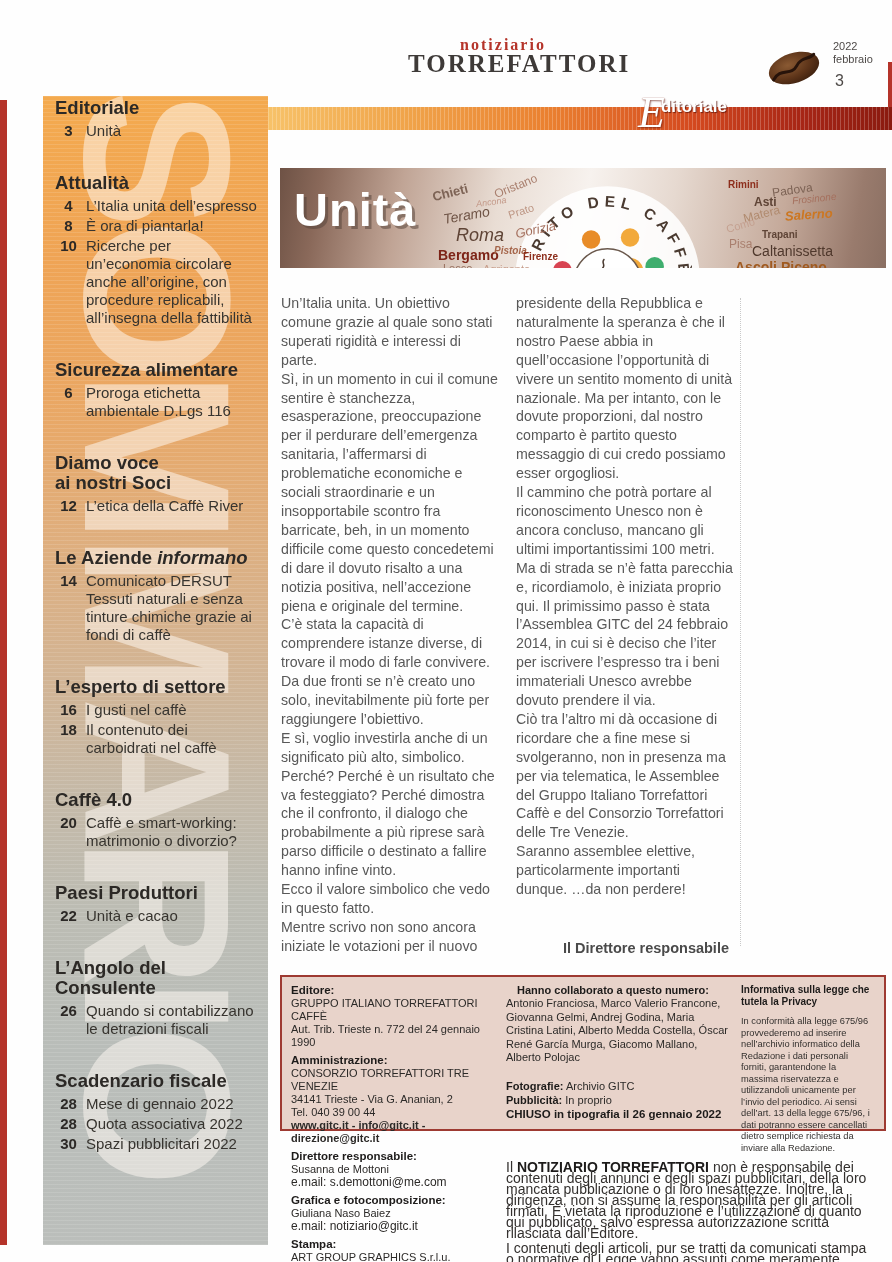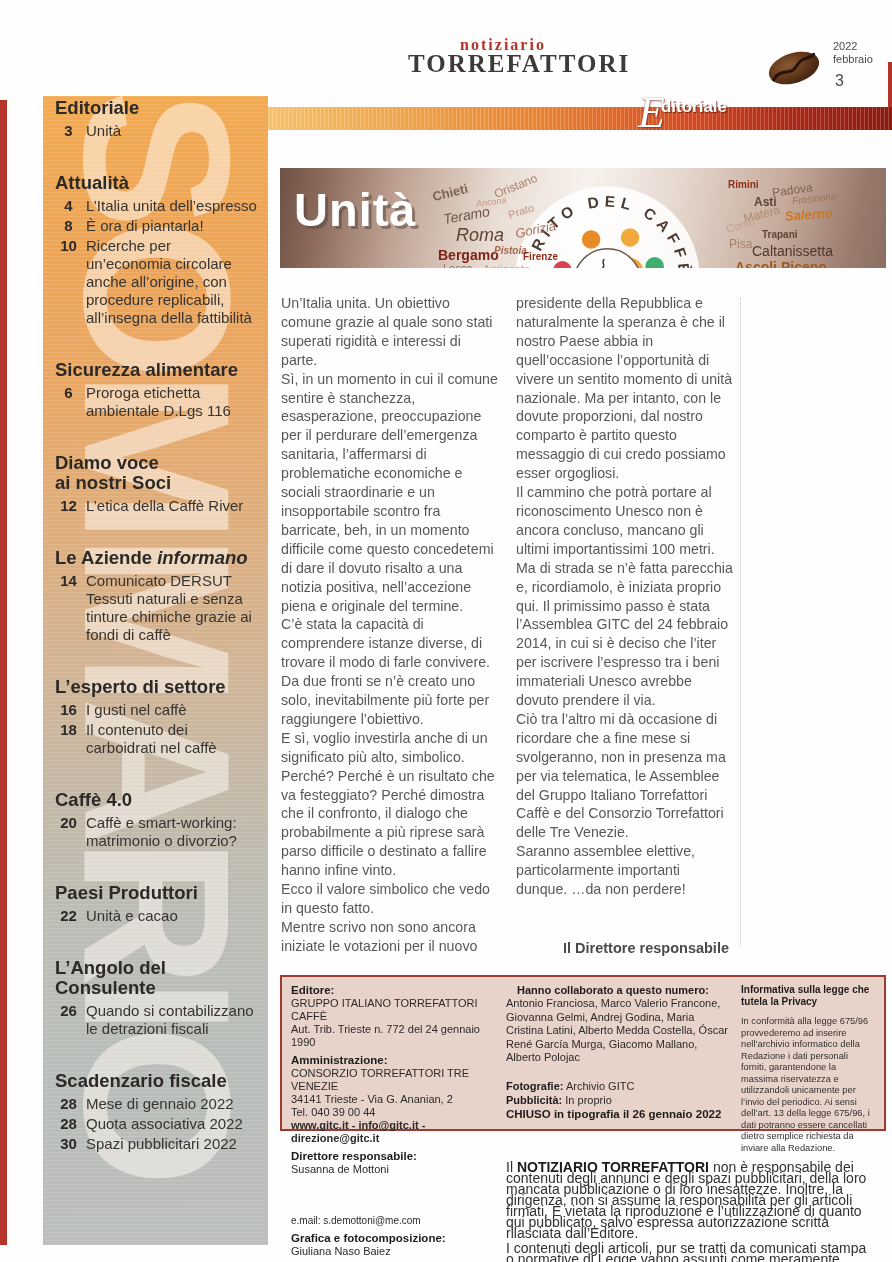--- a/index.html
+++ b/index.html
@@ -66,21 +66,21 @@
   
   .colophon{position:absolute;left:280px;top:975px;width:606px;height:156px;box-sizing:border-box;
       background:#e8d3ca;border:2px solid #9e3a32;padding:7px 9px;
       display:grid;grid-template-columns:206px 226px 1fr;column-gap:9px;row-gap:4px;
       grid-template-rows:auto 1fr;}
   .colo-left{grid-row:1 / 3;}
   .colo-block{margin-bottom:5px;}
   .colo-h{font-size:11.5px;font-weight:bold;color:#1d1b1a;line-height:13px;}
   .colo-line{font-size:11px;color:#2c2a28;line-height:13px;}
   .colo-line.bold{font-weight:bold;}
-  .colo-line.small{font-size:10px;margin-top:38px;}
+  .colo-line.small{font-size:12px;}
   .collab-h{font-size:11px;font-weight:bold;color:#1d1b1a;line-height:13px;padding-left:11px;}
   .collab-names{font-size:11px;color:#2c2a28;line-height:13.5px;margin-bottom:14px;}
   .credit-line{font-size:11px;color:#2c2a28;line-height:14px;}
   .credit-line b{color:#1d1b1a;}
   .closed{font-size:11.5px;font-weight:bold;color:#1d1b1a;line-height:14px;}
   .privacy-h{font-size:10px;font-weight:bold;color:#1d1b1a;line-height:12px;margin-bottom:8px;}
   .privacy-b{font-size:9.3px;color:#33302e;line-height:11.5px;}
   .disclaimer{grid-column:2 / 4;align-self:end;padding-top:4px;}
   .disclaimer p{margin:0 0 4px 0;font-size:14px;color:#33302e;line-height:11px;}
   .disclaimer b{color:#1d1b1a;}

